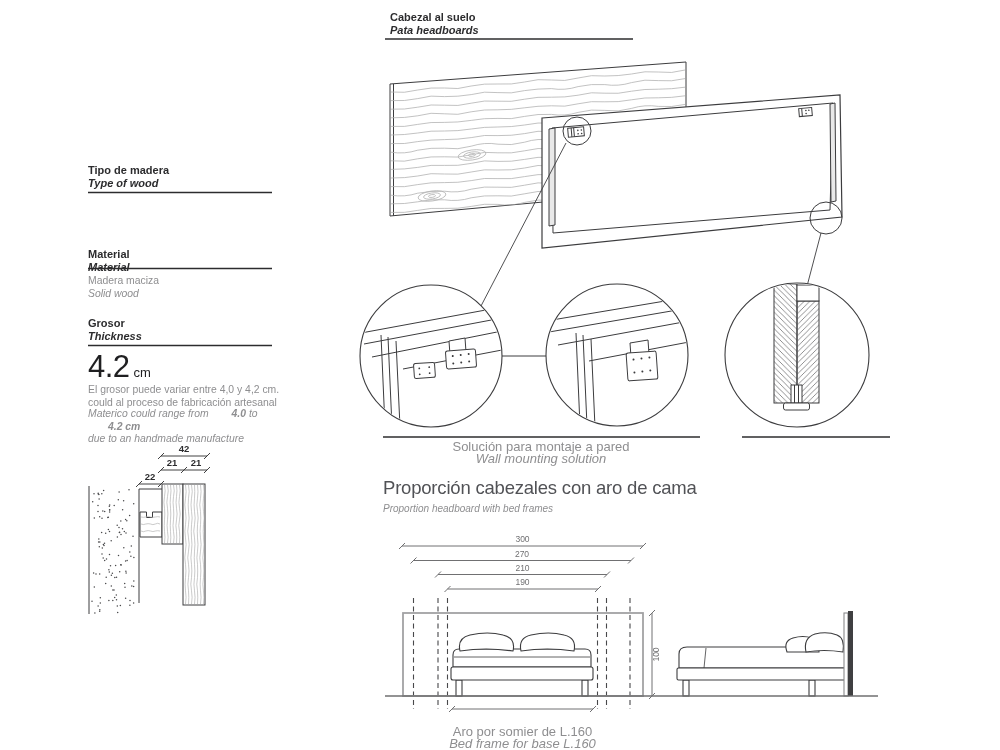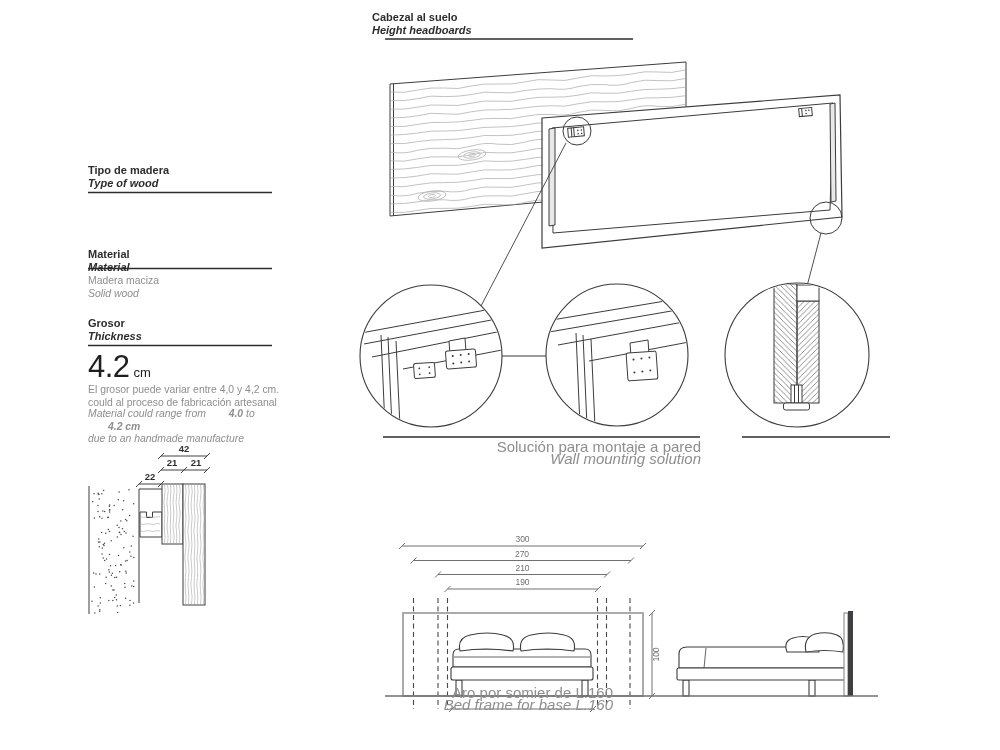--- a/index.html
+++ b/index.html
@@ -11,21 +11,21 @@
   .h-es{font-size:11px;font-weight:bold;color:#2c2c2e;line-height:13px;}
   .h-en{font-size:11px;font-weight:bold;font-style:italic;color:#2c2c2e;line-height:13px;}
   .v-es{font-size:10.4px;color:#8e8e90;line-height:13px;}
   .v-en{font-size:10.4px;color:#8e8e90;font-style:italic;line-height:13px;}
   .spec{left:88px;width:200px;}
   .big-val{font-size:31px;color:#1f1f21;letter-spacing:-0.5px;}
   .big-unit{font-size:13px;font-weight:normal;margin-left:4px;letter-spacing:0;}
   .note{font-size:10.4px;color:#8e8e90;line-height:12.5px;}
   .note-i{font-style:italic;}
   .note b{font-weight:bold;margin-left:20px;}
-  .caption{text-align:right;font-size:15px;color:#8e8e90;line-height:11.5px;}
+  .caption{text-align:center;font-size:13px;color:#8e8e90;line-height:11.5px;}
   .caption .it{font-style:italic;}
   .prop-title{font-size:18.5px;color:#515256;letter-spacing:-0.2px;}
   .prop-sub{font-size:10px;color:#8e8e90;font-style:italic;margin-top:4px;}
 </style>
 </head>
 <body>
 
 <div class="page">
 
 <svg width="1000" height="750" viewBox="0 0 1000 750">
@@ -422,33 +422,37 @@
   <div class="h-en">Thickness</div>
 </div>
 <div class="abs spec big-val" style="top:349px;">
   <span>4.2</span><span class="big-unit">cm</span>
 </div>
 <div class="abs spec note" style="top:384px;">
   <div>El grosor puede variar entre 4,0 y 4,2 cm.</div>
   <div>could al proceso de fabricación artesanal</div>
 </div>
 <div class="abs spec note note-i" style="top:408px;">
-  <div><span>Material could range from </span><b>4.0</b><span> to </span><b>4.2 cm</b></div>
+  <div><span>Materico could range from </span><b>4.0</b><span> to </span><b>4.2 cm</b></div>
   <div>due to an handmade manufacture</div>
 </div>
 
-<div class="abs" style="left:372px;top:11px;">
+<div class="abs" style="left:390px;top:11px;">
   <div class="h-es">Cabezal al suelo</div>
-  <div class="h-en">Height headboards</div>
+  <div class="h-en">Pata headboards</div>
 </div>
 
 <div class="abs caption" style="left:381px;top:441px;width:320px;">
   <div>Solución para montaje a pared</div>
   <div class="it">Wall mounting solution</div>
 </div>
 
-
-<div class="abs caption" style="left:432px;top:687px;width:181px;">
+<div class="abs" style="left:383px;top:477px;">
+  <div class="prop-title">Proporción cabezales con aro de cama</div>
+  <div class="prop-sub">Proportion headboard with bed frames</div>
+</div>
+
+<div class="abs caption" style="left:432px;top:726px;width:181px;">
   <div>Aro por somier de L.160</div>
   <div class="it">Bed frame for base L.160</div>
 </div>
 
 </div>
 
 </body></html>

